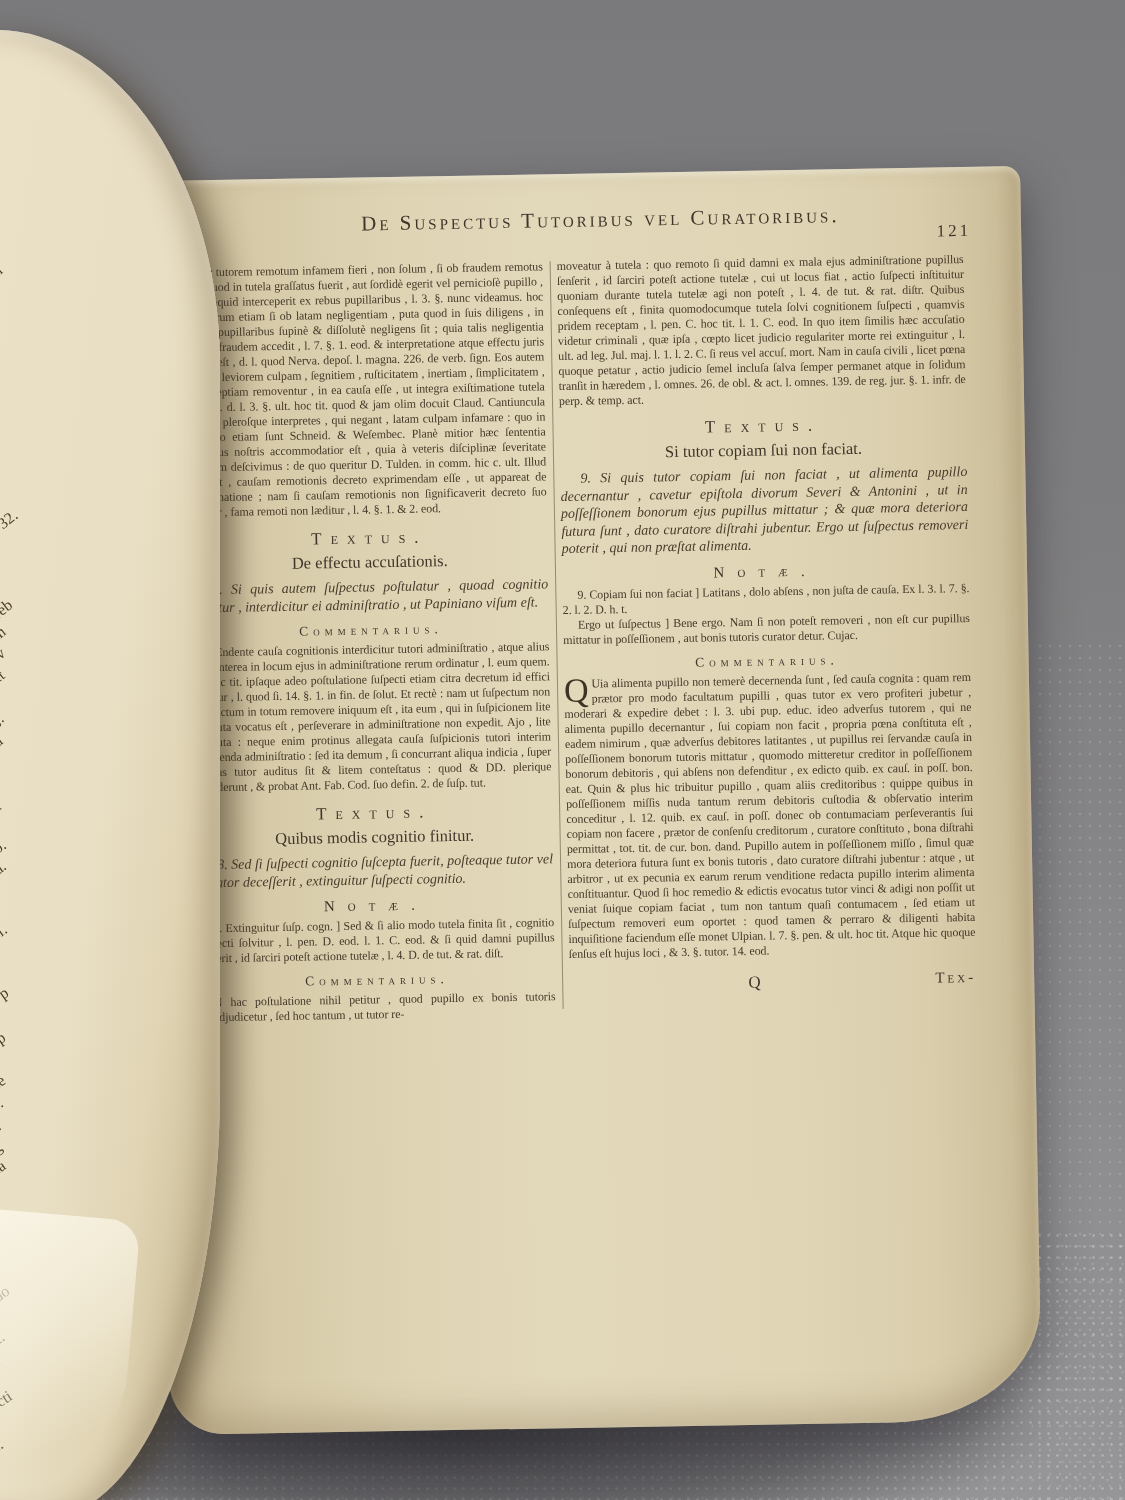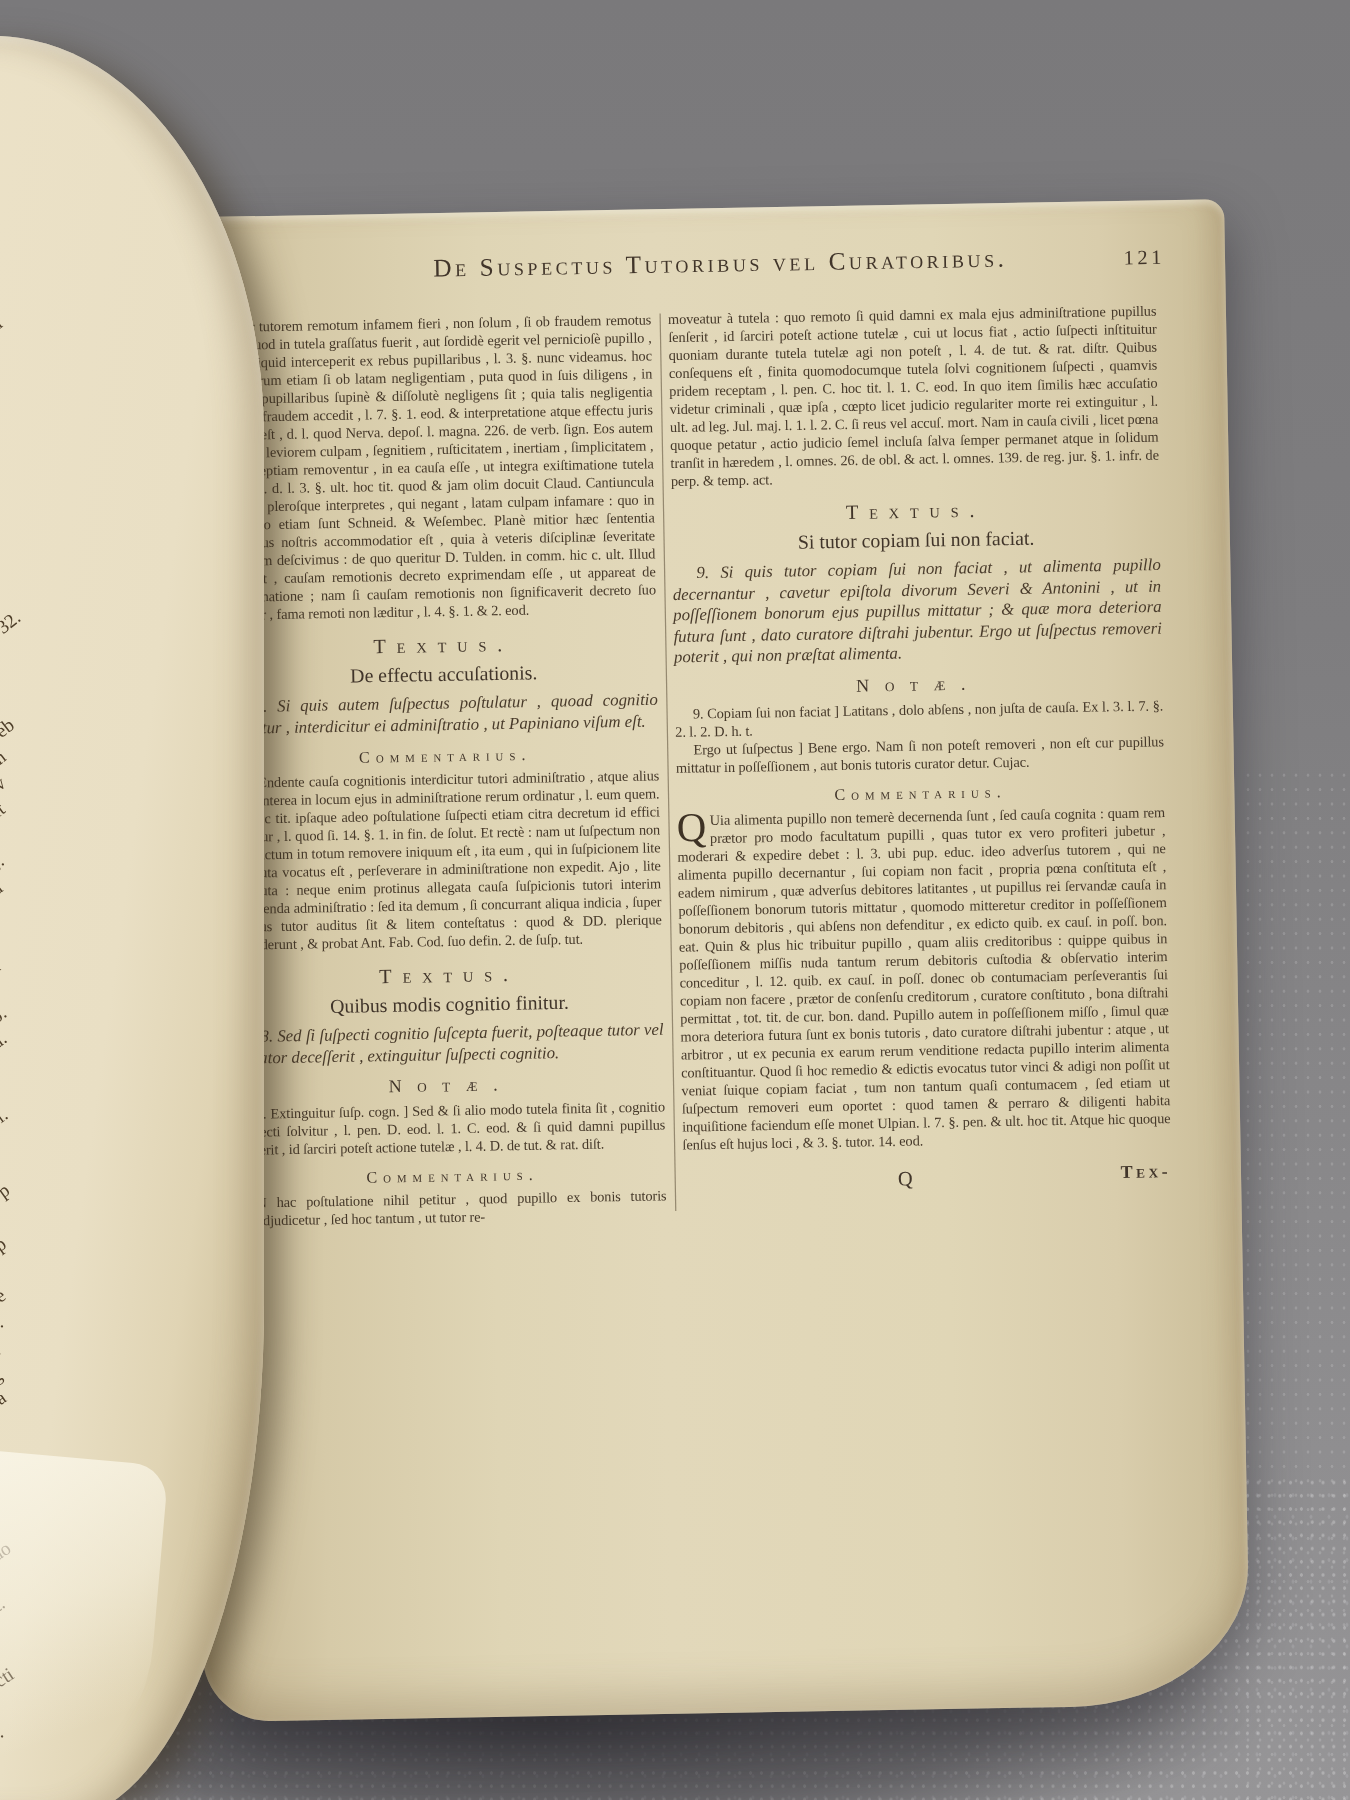--- a/index.html
+++ b/index.html
@@ -19,37 +19,37 @@
 
   
   .right-page{position:absolute;left:148px;top:166px;width:872px;height:1254px;
     transform:rotate(-1deg);transform-origin:100% 0;
     background:linear-gradient(90deg,#b8a985 0px,#cabc99 40px,#d6caa8 105px,#dfd5b5 250px,#e2d8ba 45%,#e0d6b6 72%,#d9cdac 88%,#cdc09c 97%,#c2b38e 100%);
     border-radius:6px 16px 150px 55px / 6px 16px 115px 55px;
     box-shadow:0 20px 45px rgba(38,36,42,.5), inset 0 -16px 34px rgba(115,95,60,.28), inset 0 3px 6px rgba(255,253,243,.5);}
   .page-content{position:absolute;top:0;left:0;right:0;bottom:0;padding:34px 58px 0 37px;color:#443727;}
   .header-row{position:relative;height:46px;}
   .page-title{text-align:center;font-variant:small-caps;font-size:21px;letter-spacing:3px;color:#41352a;padding-left:52px;}
-  .page-number{position:absolute;right:-8px;top:4px;font-size:17px;letter-spacing:3px;color:#41352a;text-align:right;}
+  .page-number{position:absolute;right:-8px;top:20px;font-size:17px;letter-spacing:3px;color:#41352a;text-align:right;}
   .columns{display:flex;margin-top:5px;}
   .col-left{width:356px;}
   .col-right{flex:1;}
   .divider{width:1px;background:rgba(72,58,38,.5);margin:2px 6px 10px 7px;}
   .para{margin:0;font-size:12px;line-height:15px;text-align:justify;letter-spacing:-0.1px;color:#46392a;}
   .indent{text-indent:15px;}
   .textus-body{margin:0;font-style:italic;font-size:14px;line-height:17.5px;text-align:justify;text-indent:20px;color:#493b2b;}
   .sec-h{text-align:center;font-variant:small-caps;color:#41352a;}
   .h-textus{font-size:17px;letter-spacing:9px;margin:11px 0 4px;}
   .h-notae{font-size:15px;letter-spacing:13px;margin:9px 0 4px;}
   .h-comm{font-size:13.5px;letter-spacing:5px;margin:9px 0 4px;}
   .subtitle{text-align:center;font-size:16.5px;margin:1px 0 6px;color:#41352a;}
   .dropcap{float:left;font-size:34px;line-height:26px;padding:1px 3px 0 0;color:#3e3224;}
   .sig-row{position:relative;height:28px;margin-top:14px;font-size:15px;color:#41352a;}
   .sig-q{position:absolute;left:44%;font-size:17px;}
-  .catchword{position:absolute;right:0;font-variant:small-caps;letter-spacing:3px;font-weight:bold;}
+  .catchword{position:absolute;right:0;font-variant:small-caps;letter-spacing:3px;}
 
   
   .left-page{position:absolute;left:-70px;top:30px;width:290px;height:1486px;overflow:hidden;
     background:linear-gradient(98deg,#ece2c8 0%,#e9dfc4 55%,#e0d4b4 74%,#d0c29e 87%,#b8a783 96%,#a1906c 100%);
     border-radius:0 225px 170px 0 / 0 335px 430px 0;
     box-shadow:17px 8px 30px -4px rgba(58,48,30,.55), inset -16px 0 26px rgba(120,100,68,.3), inset 0 4px 8px rgba(255,253,244,.55);}
   .frag{position:absolute;left:-44px;white-space:nowrap;font-size:16px;color:#4e3e29;transform-origin:0 50%;}
   .fore-edge{position:absolute;left:-12px;bottom:4px;width:210px;height:300px;
     background:linear-gradient(155deg,rgba(250,246,232,.95) 0%,rgba(248,243,226,.55) 45%,rgba(248,243,226,0) 75%);
     border-radius:0 30px 150px 0;transform:rotate(5deg);}

